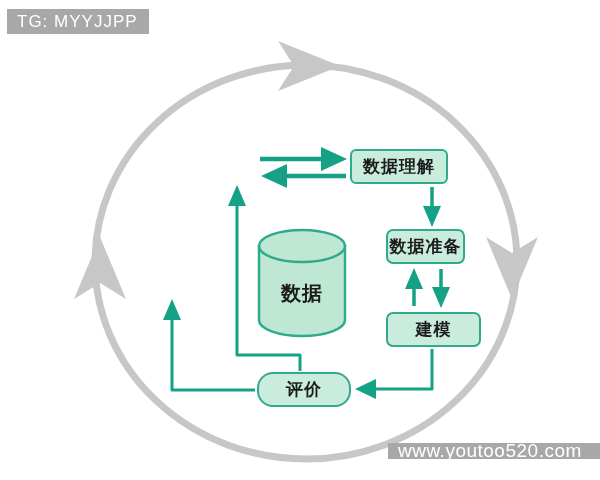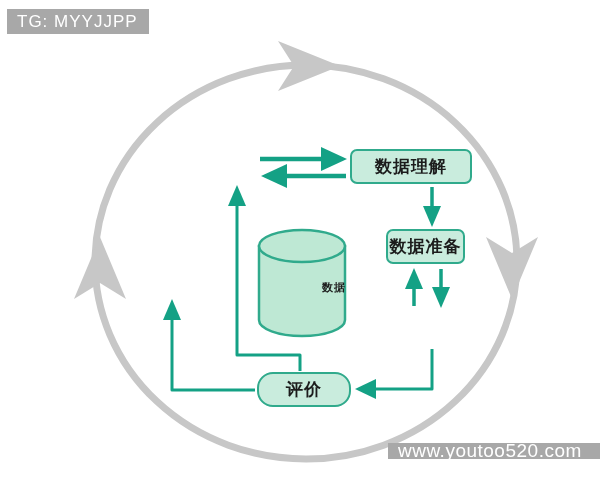--- a/index.html
+++ b/index.html
@@ -20,22 +20,22 @@
   .ln.mid{stroke-width:3.5;}
   .hd{fill:var(--arrow);stroke:none;}
   .cyl{fill:var(--cylinder-fill);stroke:var(--node-border);stroke-width:2.5;}
   .node{
     position:absolute;height:35px;box-sizing:border-box;
     border:2px solid var(--node-border);background:var(--node-fill);
     border-radius:7px;display:flex;align-items:center;justify-content:center;
     font-size:17px;font-weight:600;color:var(--node-text);letter-spacing:1px;
   }
   .cyl-label{
-    position:absolute;left:258px;top:280px;width:88px;text-align:right;
-    font-size:11px;font-weight:600;color:var(--node-text);letter-spacing:1px;
+    position:absolute;left:258px;top:280px;width:88px;text-align:center;
+    font-size:20px;font-weight:600;color:var(--node-text);letter-spacing:1px;
   }
   .badge{
     position:absolute;background:var(--watermark-bg);color:var(--watermark-text);
     display:flex;align-items:center;padding:8px 10px;box-sizing:border-box;white-space:nowrap;
   }
   .badge-tl{left:7px;top:9px;width:142px;height:25px;font-size:17px;letter-spacing:1px;}
   .badge-br{left:388px;top:443px;width:212px;height:14px;font-size:19px;letter-spacing:.5px;}
 </style>
 </head>
 <body>
@@ -83,25 +83,28 @@
       <path class="hd" d="M237,185 L228,206 L246,206 Z"></path>
     </g>
   </svg>
 
   <svg class="layer" viewBox="0 0 600 480">
     <path class="cyl" d="M259,246 L259,320 a43,16 0 0 0 86,0 L345,246 Z"></path>
     <ellipse class="cyl" cx="302" cy="246" rx="43" ry="16"></ellipse>
   </svg>
   <div class="cyl-label">数据</div>
 
-  <div class="node" style="left:350px;top:149px;width:122px;">
+  <div class="node" style="left:350px;top:149px;width:98px;border-radius:6px;">
     <span>数据理解</span>
   </div>
   <div class="node" style="left:386px;top:229px;width:79px;">
     <span>数据准备</span>
+  </div>
+  <div class="node" style="left:386px;top:312px;width:95px;">
+    <span>建模</span>
   </div>
   <div class="node" style="left:257px;top:372px;width:94px;border-radius:16px;">
     <span>评价</span>
   </div>
 
   <div class="badge badge-tl">TG: MYYJJPP</div>
   <div class="badge badge-br">www.youtoo520.com</div>
 
 </div>
 

